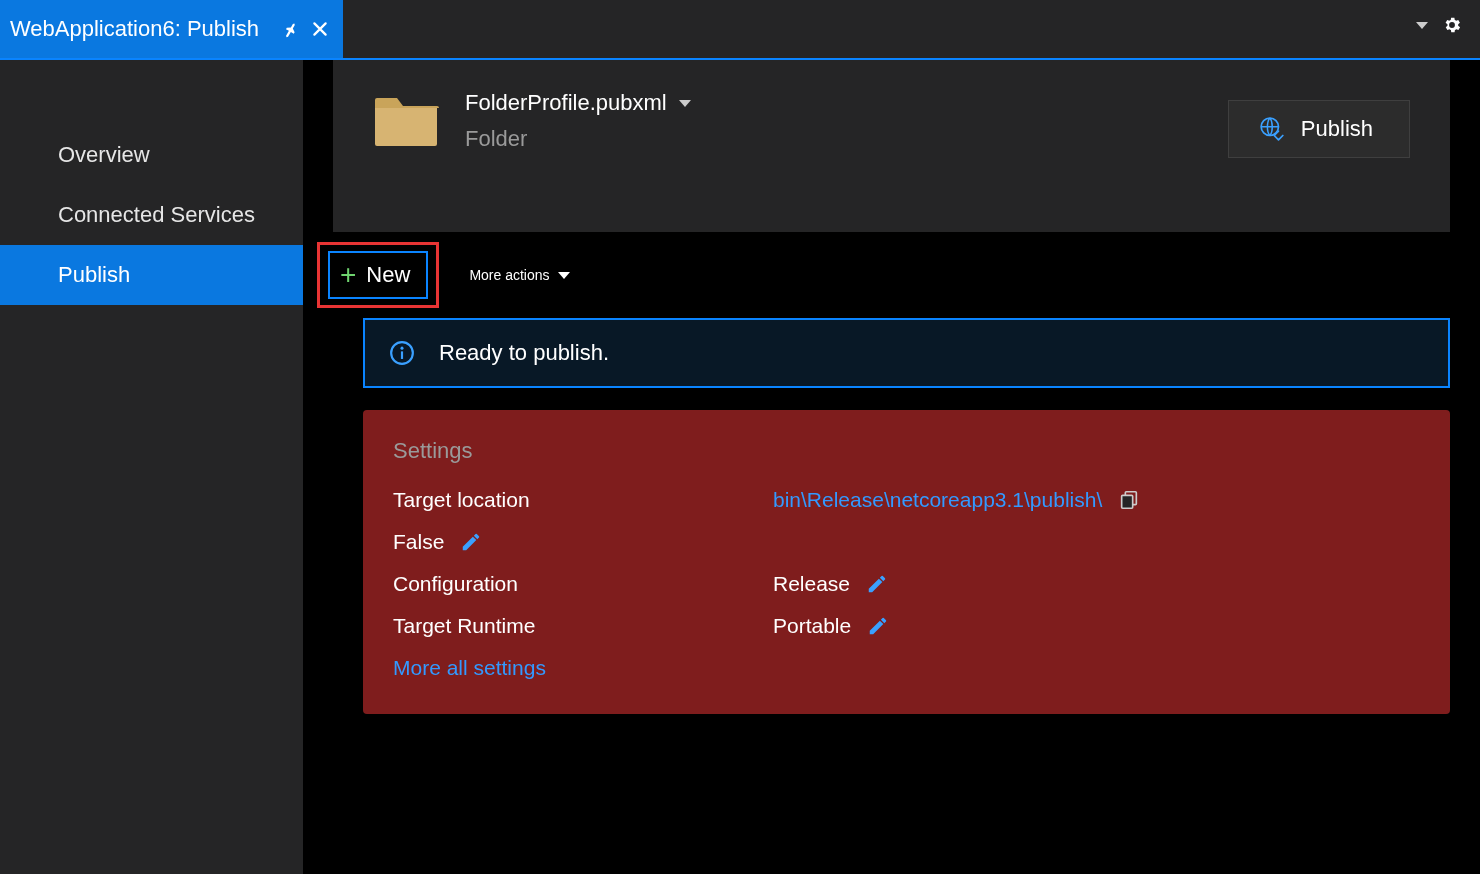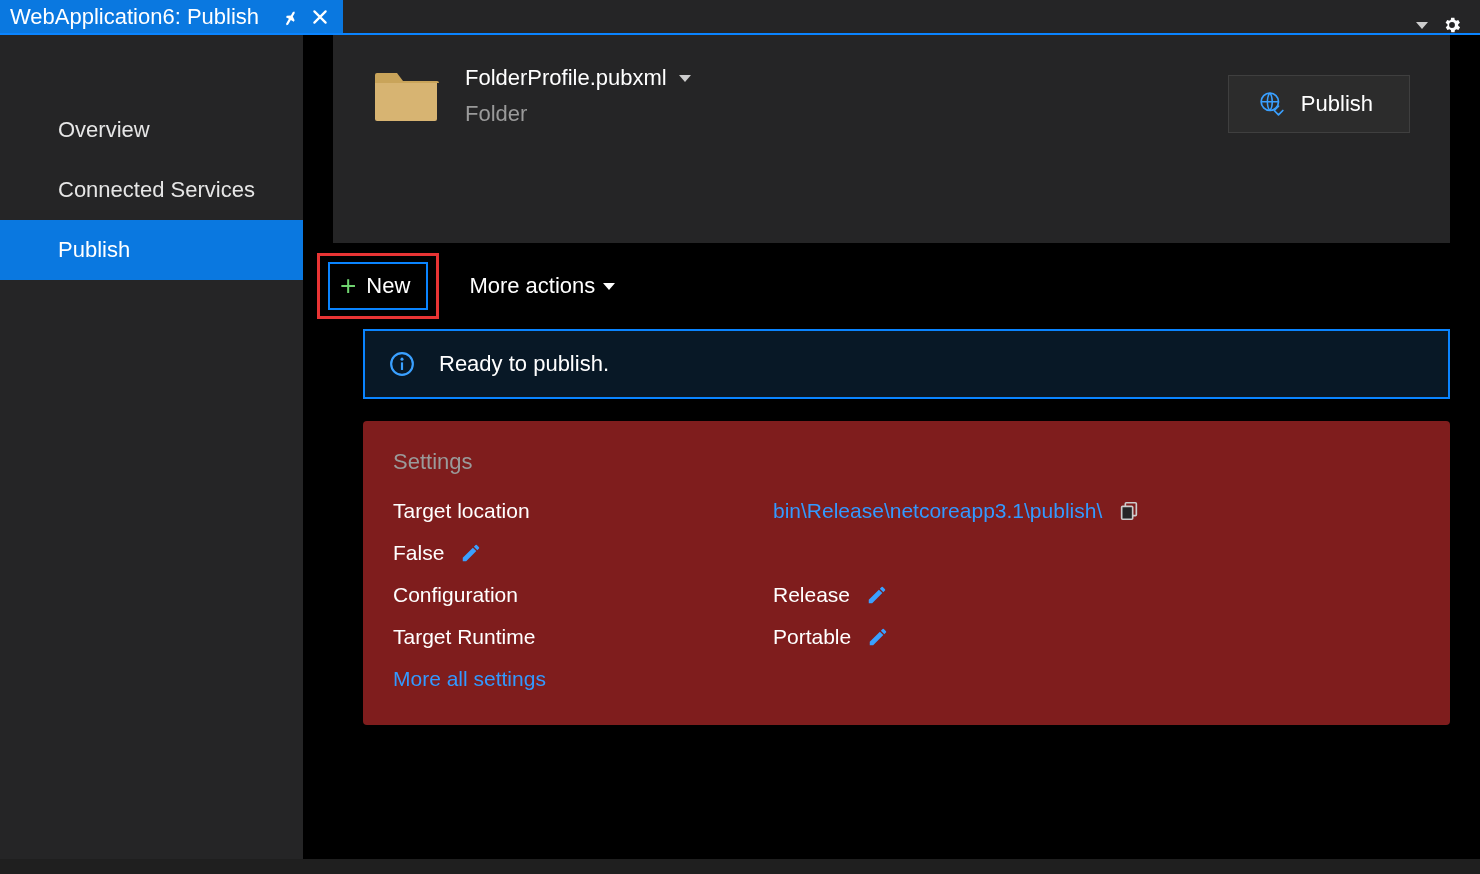--- a/index.html
+++ b/index.html
@@ -9,21 +9,21 @@
     font-family: "Segoe UI", Arial, sans-serif;
     color: #e6e6e6;
     width: 1480px;
     height: 874px;
     overflow: hidden;
     position: relative;
   }
 
   
   .tab-bar {
-    height: 35px;
+    height: 60px;
     background: #252526;
     display: flex;
     align-items: stretch;
     border-bottom: 2px solid #0a84ff;
     position: relative;
   }
   .tab {
     background: #0a78e0;
     color: #ffffff;
     display: flex;
@@ -70,21 +70,21 @@
   .content {
     flex: 1;
     background: #000;
     position: relative;
     padding: 0;
   }
 
   
   .profile-header {
     background: #252526;
-    height: 208px;
+    height: 172px;
     padding: 30px 40px 30px 40px;
     display: flex;
     align-items: flex-start;
     position: relative;
     margin-left: 30px;
     margin-right: 30px;
   }
   .folder-icon-box {
     width: 66px;
     height: 54px;
@@ -140,21 +140,21 @@
     color: #ffffff;
     background: transparent;
     cursor: pointer;
   }
   .plus-icon { color: #6fd36f; font-size: 28px; line-height: 1; font-weight: 400; }
 
   .more-actions {
     display: flex;
     align-items: center;
     gap: 8px;
-    font-size: 22px;
+    font-size: 14px;
     color: #ffffff;
     cursor: pointer;
     margin-left: 12px;
   }
 
   
   .info-box {
     margin: 0 30px 22px 60px;
     border: 2px solid #0a84ff;
     background: #081826;

